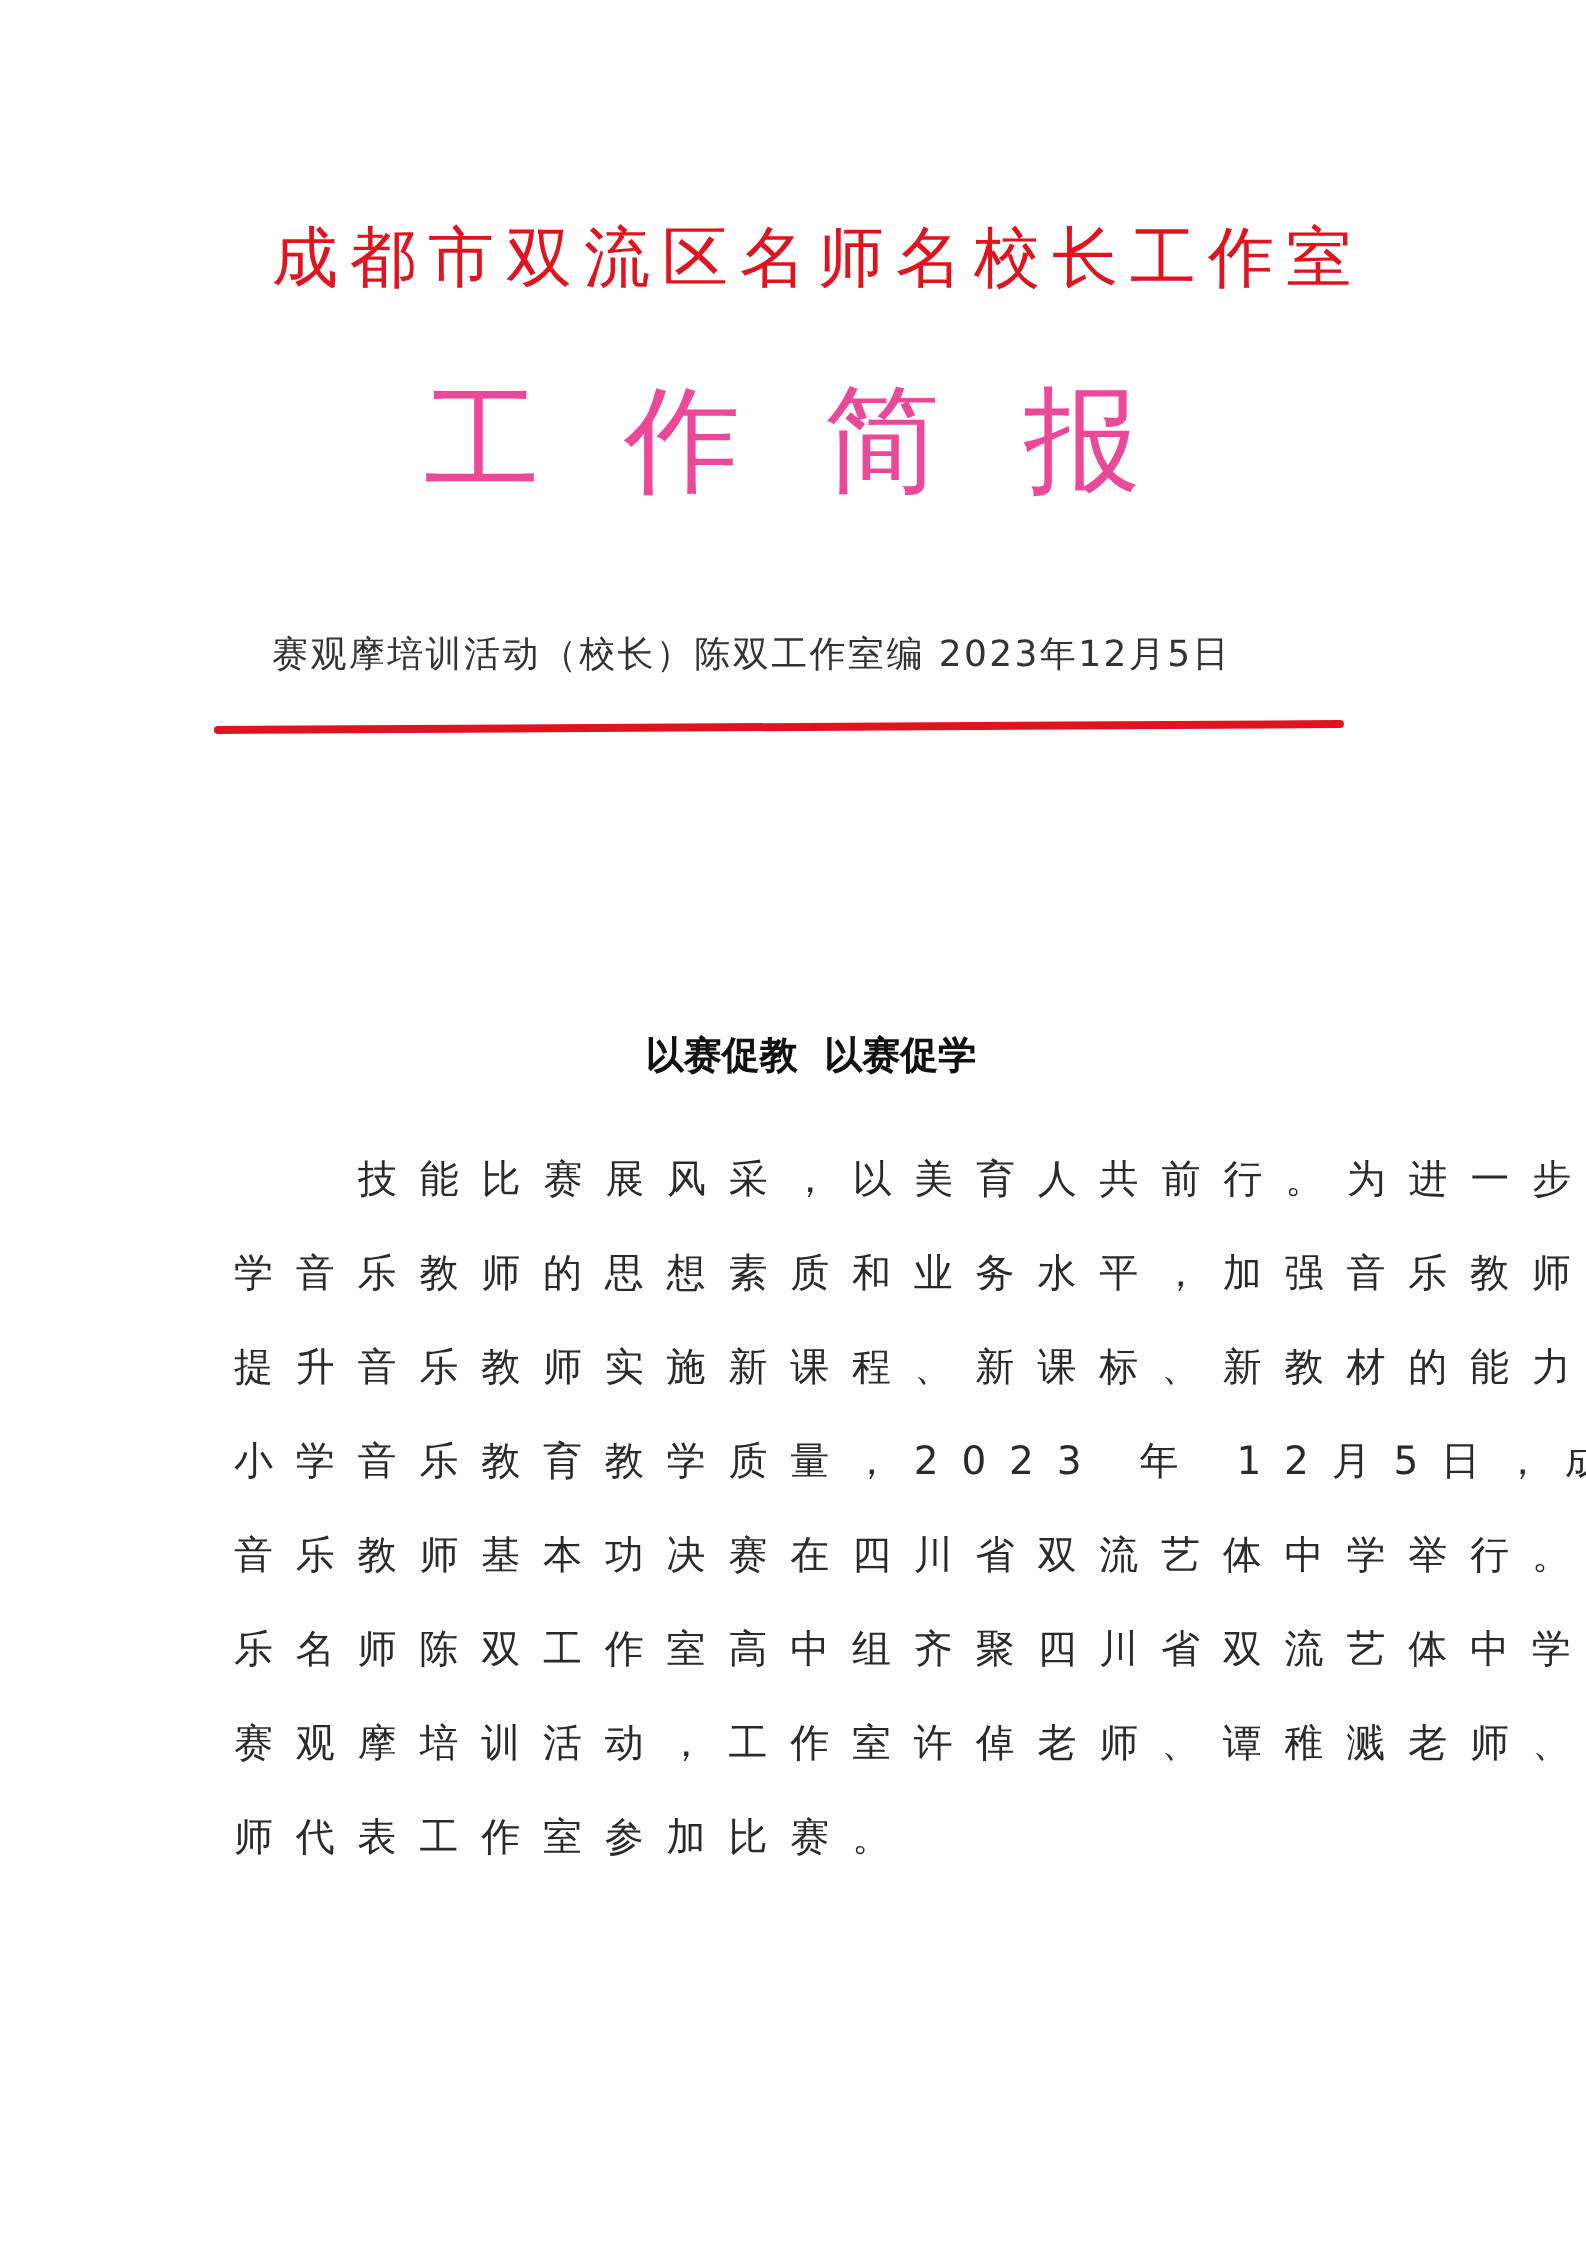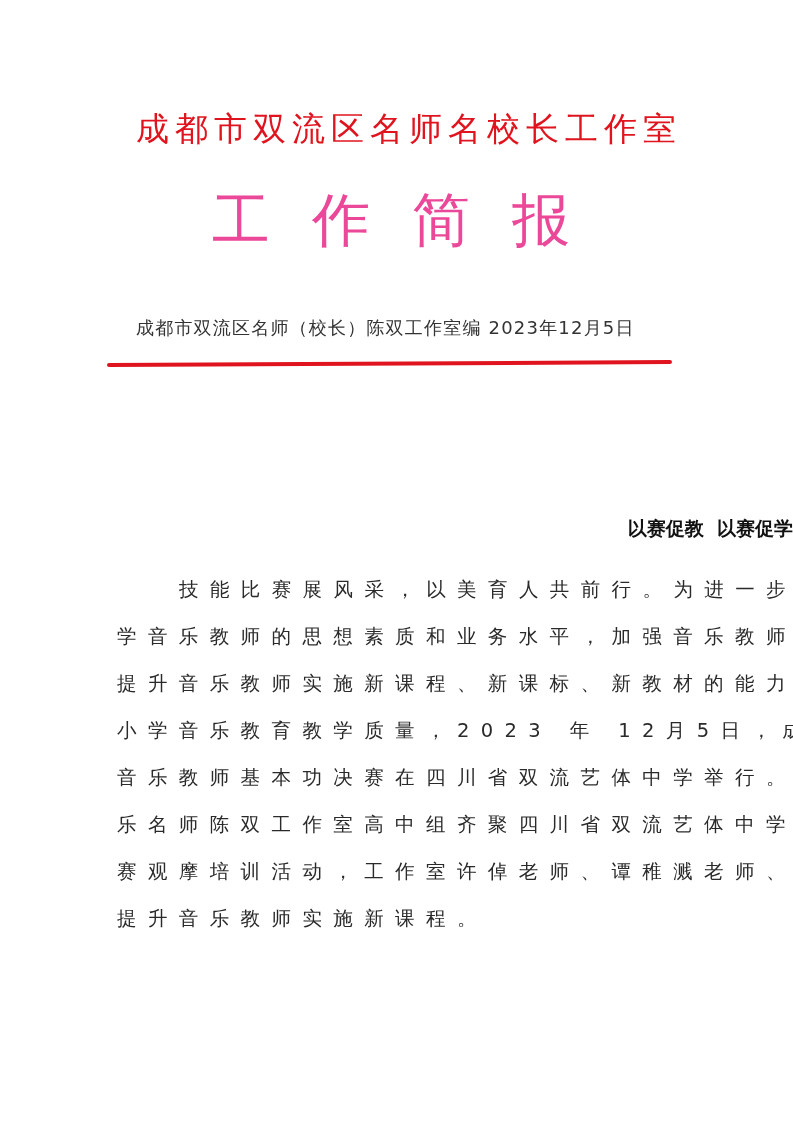--- a/index.html
+++ b/index.html
@@ -77,21 +77,21 @@
       background: #e0141e;
       transform: rotate(-0.3deg);
       transform-origin: left center;
       border-radius: 2px;
     }
     .article-heading {
       position: absolute;
       left: 0;
       top: 512px;
       width: 793px;
-      text-align: right;
+      text-align: center;
       font-family: "DejaVu Sans", "Liberation Sans", sans-serif;
       font-weight: bold;
       font-size: 19px;
       line-height: 32px;
       color: #111111;
       padding-left: 18px;
       box-sizing: border-box;
       white-space: pre;
     }
     .article-body {
@@ -117,30 +117,30 @@
 </head>
 <body>
 
 <div class="page">
 
   <div class="org-title">成都市双流区名师名校长工作室</div>
 
   <div class="brief-title">工作简报</div>
 
 
-  <div class="editor-line">成都市双流区名师（校长）陈双工作室编 2023年12月5日</div>
+  <div class="editor-line">赛观摩培训活动（校长）陈双工作室编 2023年12月5日</div>
 
   <div class="red-rule"></div>
 
   <div class="article-heading">以赛促教  以赛促学</div>
 
   <div class="article-body">
     <span class="body-line indent">技能比赛展风采，以美育人共前行。为进一步提高中小</span>
     <span class="body-line">学音乐教师的思想素质和业务水平，加强音乐教师队伍建设，</span>
     <span class="body-line">提升音乐教师实施新课程、新课标、新教材的能力，提高中</span>
     <span class="body-line">小学音乐教育教学质量，2023 年 12月5日，成都市中小学</span>
     <span class="body-line">音乐教师基本功决赛在四川省双流艺体中学举行。双流区音</span>
     <span class="body-line">乐名师陈双工作室高中组齐聚四川省双流艺体中学开展比</span>
     <span class="body-line">赛观摩培训活动，工作室许倬老师、谭稚溅老师、余诗韵老</span>
-    <span class="body-line">提升音乐教师实施新课程。</span>
+    <span class="body-line">师代表工作室参加比赛。</span>
   </div>
 
 </div>
 
 </body></html>

